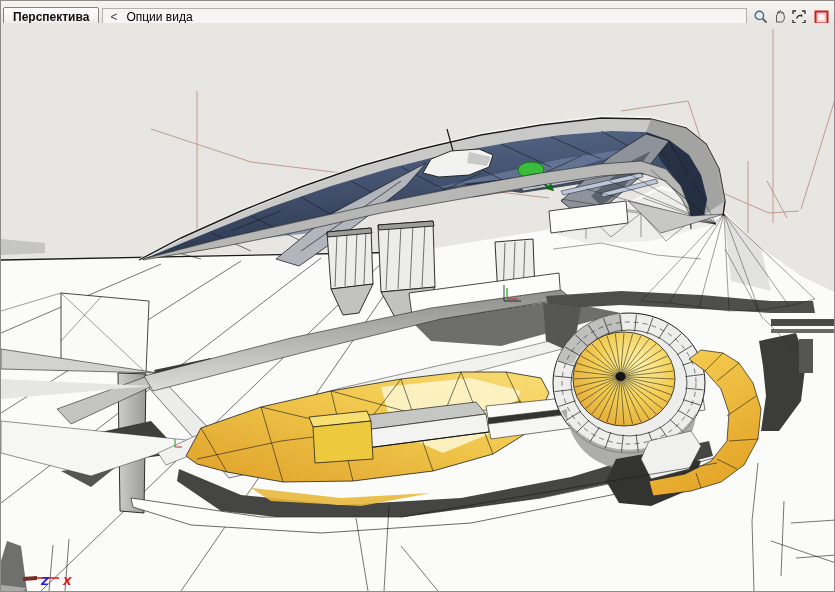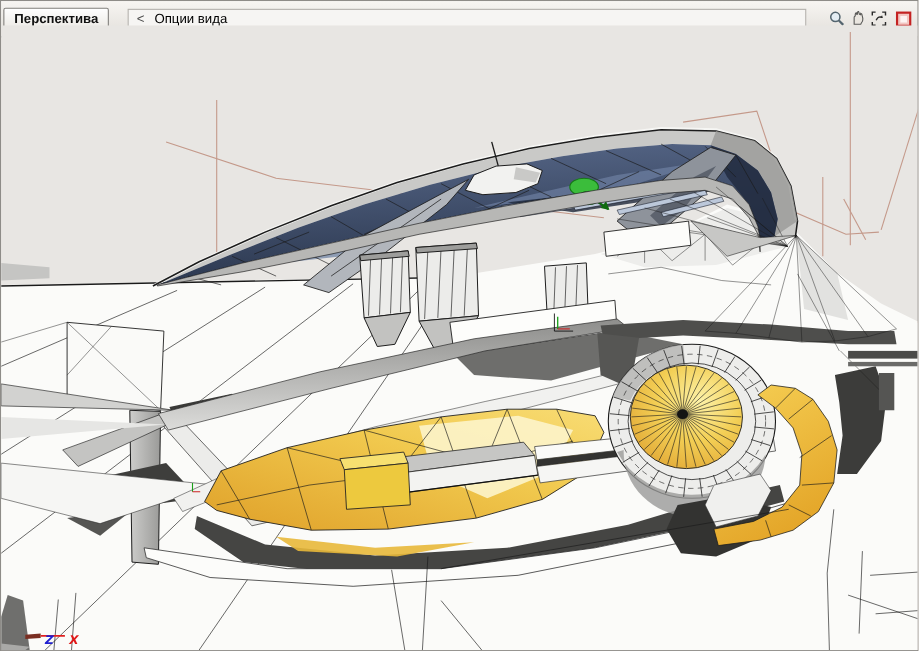--- a/index.html
+++ b/index.html
@@ -2,21 +2,21 @@
 <html style="--background: #e8e6e3; --glass: #3a4a68; --lamp-amber: #f0c23c; --construction-line: #c4998a; --axis-z: #2020d0; --axis-x: #e01818; --widget-green: #3bbd3b;"><head>
 <meta charset="utf-8">
 <style>
   html,body{margin:0;padding:0;background:#d8d5d0;}
   #window{position:relative;width:833px;height:590px;border:1px solid #8e8c88;
           background:#e8e6e3;overflow:hidden;font-family:"Liberation Sans",sans-serif;}
   
   #toolbar{position:absolute;top:0;left:0;right:0;height:22px;
            background:linear-gradient(#f7f5f2,#e2dfda);
            border-bottom:1px solid #8f8d89;display:flex;align-items:center;
-           padding:16px 2px;gap:17px;box-sizing:border-box;}
+           padding:16px 2px;gap:3px;box-sizing:border-box;}
   .vp-btn{height:18px;padding:0 9px;font:bold 12px "Liberation Sans",sans-serif;
           background:linear-gradient(#fefefe,#eceae5);border:1px solid #84827f;
           border-radius:2px;box-shadow:inset 0 1px 0 #ffffff;color:#111;
           display:flex;align-items:center;cursor:default;}
   .vo-panel{flex:1;height:16px;background:#f6f5f3;border:1px solid #b4b1ac;
             display:flex;align-items:center;gap:9px;padding:0 7px;
             font:12px "Liberation Sans",sans-serif;color:#000;}
   .vo-arrow{color:#444;font-size:12px;}
   .tb-icons{display:flex;align-items:center;gap:2px;padding:0 2px;}
   .tb-ic{width:17px;height:17px;display:flex;align-items:center;justify-content:center;}

